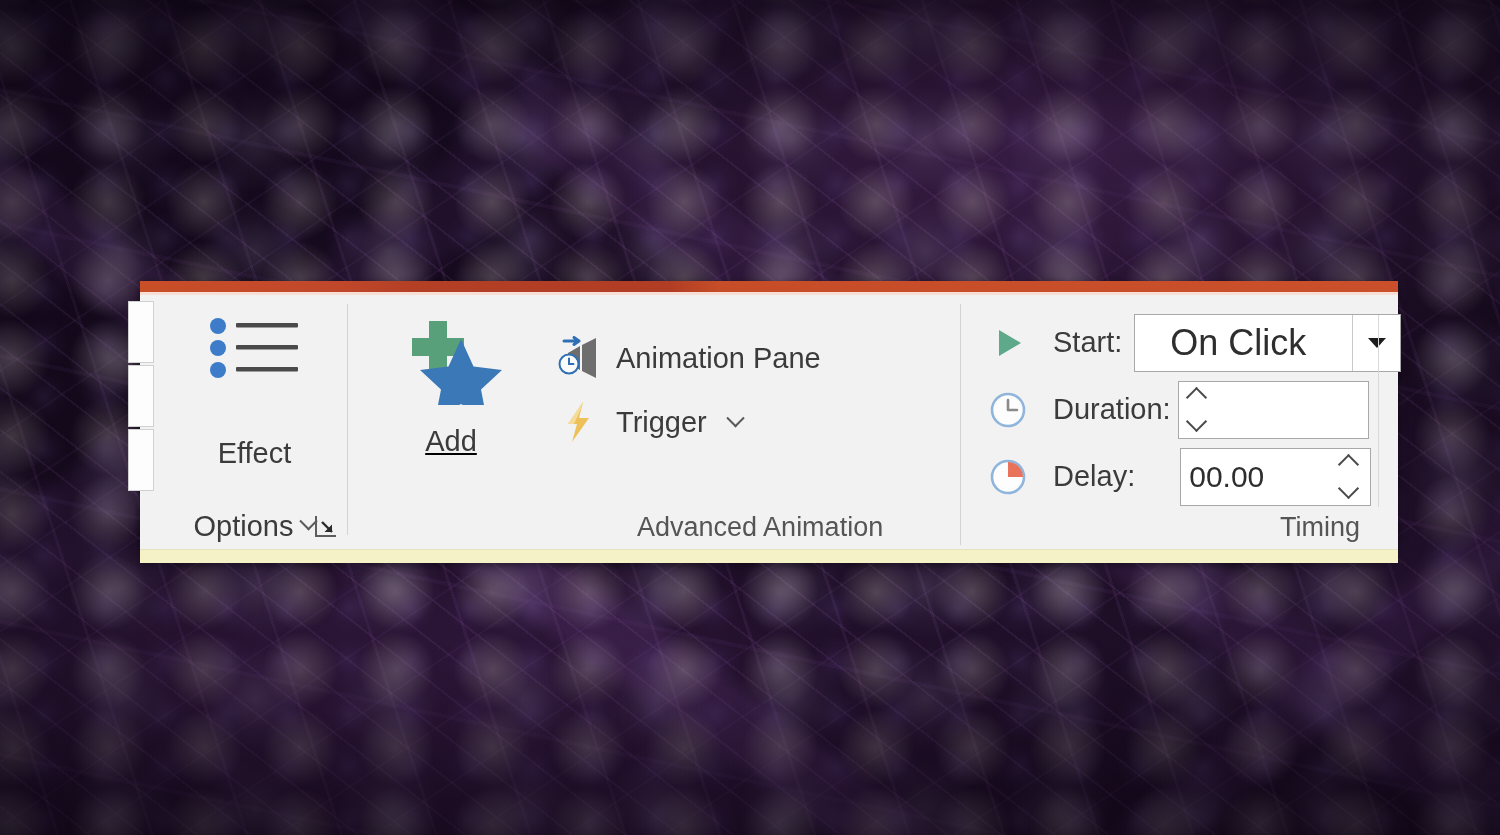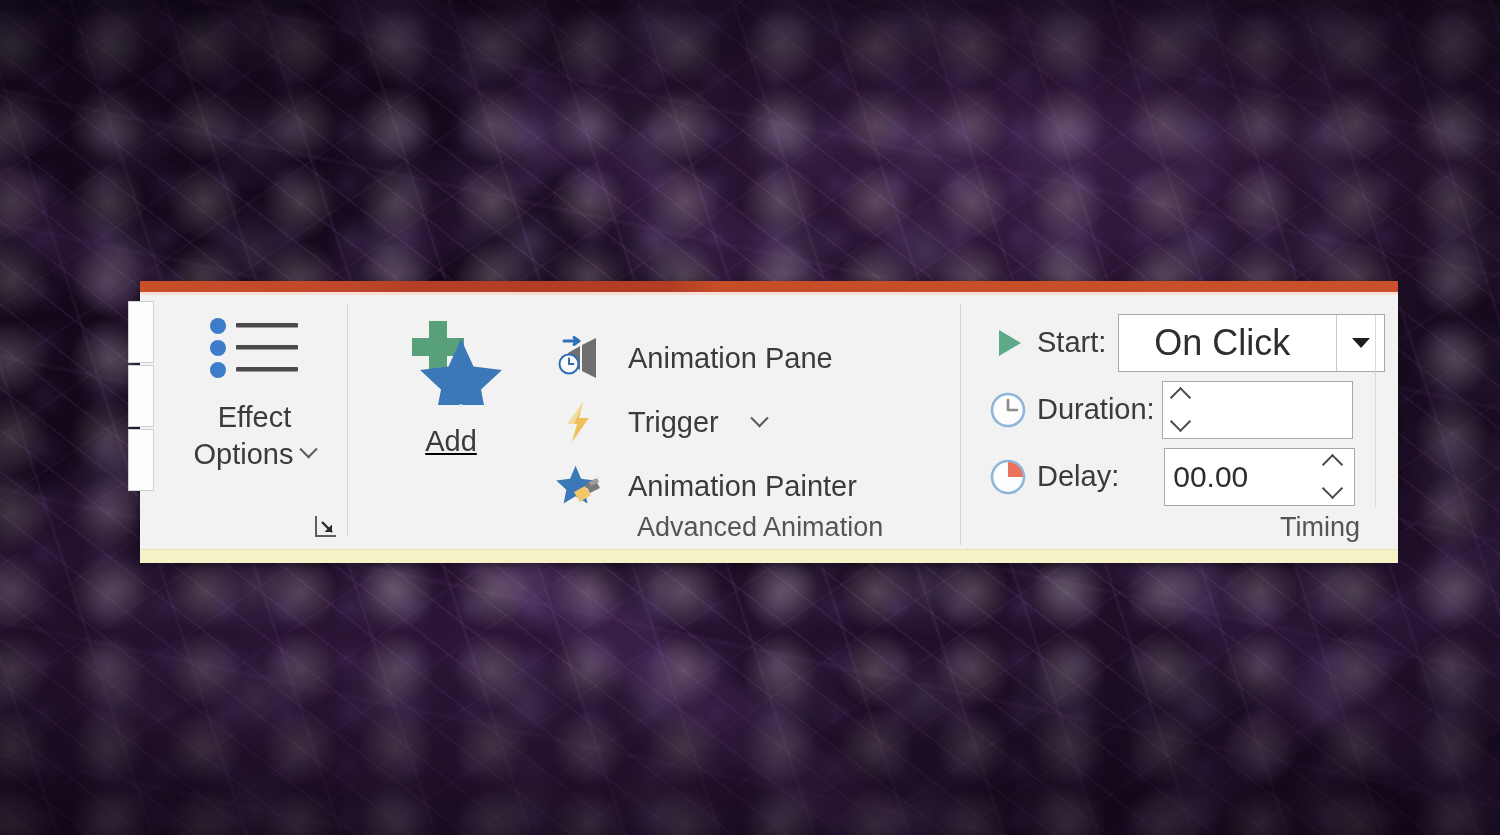--- a/index.html
+++ b/index.html
@@ -175,20 +175,21 @@
     align-items: center;
     padding-top: 22px;
   }
 
   #effect-options-button {
     display: flex;
     flex-direction: column;
     align-items: center;
     cursor: default;
     width: 100%;
+    gap: 36px;
   }
 
   #effect-options-icon { margin-bottom: 16px; }
 
   .big-btn-label {
     font-size: 29px;
     color: #3b3b3b;
     line-height: 1.26;
     text-align: center;
     white-space: nowrap;
@@ -254,21 +255,21 @@
     flex: 1 1 auto;
     display: flex;
     flex-direction: column;
     gap: 2px;
     padding-top: 14px;
   }
   .cmd-row {
     display: flex;
     align-items: center;
     height: 62px;
-    gap: 26px;
+    gap: 14px;
     padding-left: 2px;
   }
   .cmd-icon {
     width: 46px;
     flex: none;
     display: flex;
     align-items: center;
     justify-content: center;
   }
   .cmd-label {
@@ -295,21 +296,21 @@
     width: 46px;
     flex: none;
     display: flex;
     align-items: center;
     justify-content: center;
   }
   .timing-label {
     font-size: 29px;
     color: #3b3b3b;
     white-space: nowrap;
-    margin-left: 6px;
+    margin-left: 22px;
   }
 
   
   #start-combo {
     display: flex;
     margin-left: 12px;
     height: 58px;
     border: 1px solid #a8a8a8;
     background: #fff;
     width: 267px;
@@ -506,31 +507,20 @@
           <span class="cmd-icon">
             <svg width="46" height="44" viewBox="0 0 46 44" xmlns="http://www.w3.org/2000/svg">
               <path d="M27 2 L12 24 L21 24 L16 42 L33 18 L23 18 Z" fill="#edc05a"></path>
               <path d="M27 2 L12 24 L18 24 L24 11 Z" fill="#f6dc9a"></path>
             </svg>
           </span>
           <span class="cmd-label">Trigger</span>
           <span class="chev" style="margin-left:8px;"></span>
         </div>
 
-        <div class="cmd-row">
-          <span class="cmd-icon">
-            <svg width="46" height="44" viewBox="0 0 46 44" xmlns="http://www.w3.org/2000/svg">
-              <path d="M18 2 L24 16 L39 18 L28 28 L31 43 L18 35 L5 43 L8 28 L-3 18 L12 16 Z" fill="#3a78b8" transform="translate(3,0) scale(0.92)"></path>
-              <path d="M18 28 L29 22 L35 31 L24 38 Z" fill="#f2c76a"></path>
-              <path d="M29 20 L39 15 L44 24 L34 29 Z" fill="#7a7a7a"></path>
-              <path d="M33 18 L41 14 L43 18 L35 22 Z" fill="#9d9d9d"></path>
-            </svg>
-          </span>
-          <span class="cmd-label">Animation Painter</span>
-        </div>
       </div>
     </div>
 
     <div class="group-sep tall"></div>
 
     <div id="timing-group">
 
       <div class="timing-row">
         <span class="timing-icon">
           <svg width="40" height="40" viewBox="0 0 40 40" xmlns="http://www.w3.org/2000/svg">

